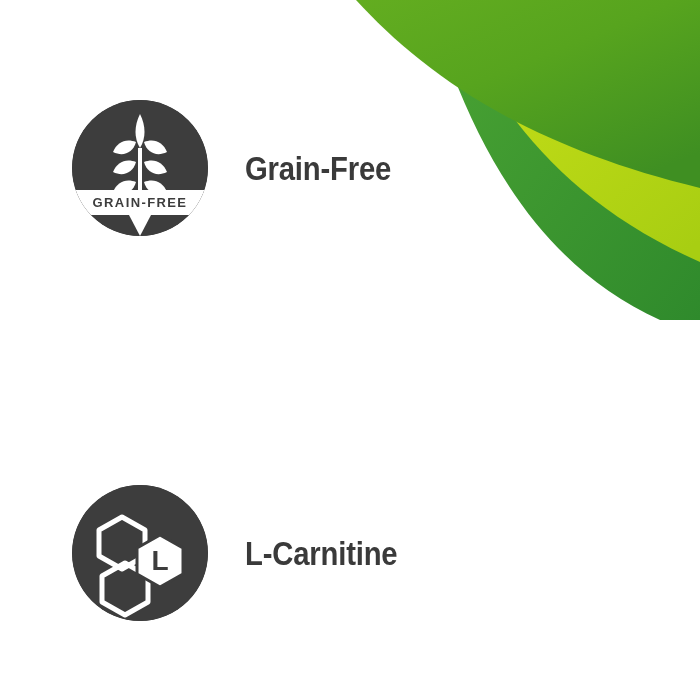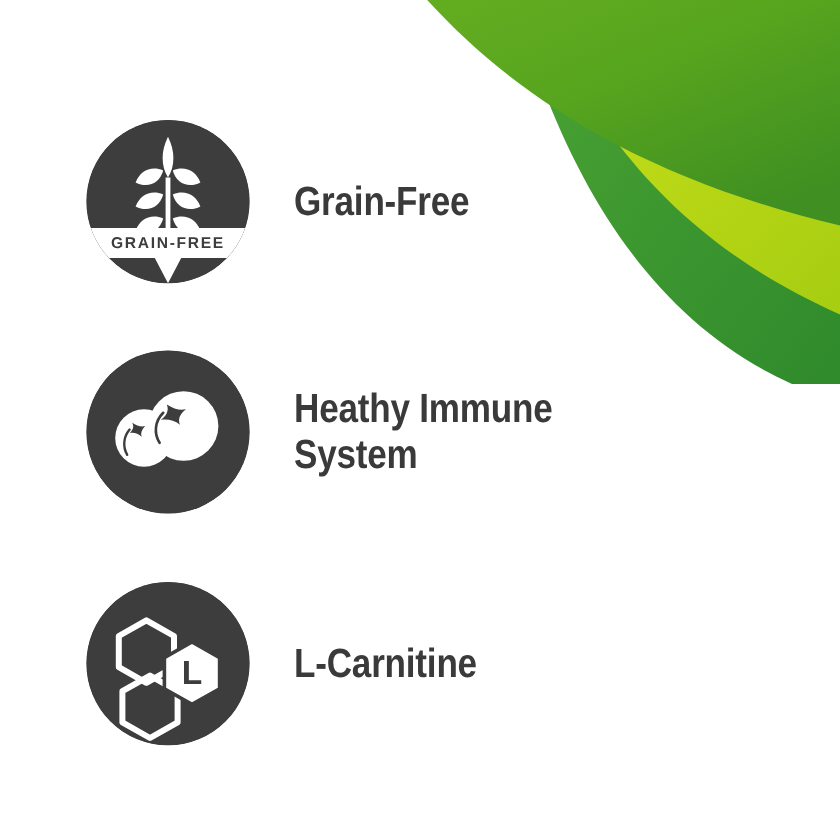--- a/index.html
+++ b/index.html
@@ -107,39 +107,20 @@
 
         <rect x="0" y="90" width="136" height="25" fill="#ffffff"></rect>
 
         <path d="M57 115 L79 115 L68 136 Z" fill="#ffffff"></path>
         <text x="68" y="107" text-anchor="middle" font-family="Liberation Sans, sans-serif" font-size="13" font-weight="700" letter-spacing="1.4" fill="#3d3d3d">GRAIN-FREE</text>
       </svg>
     </div>
     <div class="feature-label">Grain-Free</div>
   </div>
 
-  <div class="feature-row" id="row-1">
-    <div class="icon-badge">
-      <svg class="badge-svg" viewBox="0 0 136 136">
-        <circle cx="68" cy="68" r="68" fill="#3d3d3d"></circle>
-
-        <circle cx="48" cy="73" r="24" fill="#ffffff"></circle>
-        <path d="M38 60 c4 3, 8 4, 11 3 c-3 3, -4 6, -3 9
-                 c-3 -3, -7 -4, -10 -3 c3 -3, 4 -6, 2 -9 Z" fill="#3d3d3d"></path>
-        <path d="M36 66 c-5 6, -6 14, -2 21" stroke="#3d3d3d" stroke-width="2" fill="none" stroke-linecap="round"></path>
-
-        <circle cx="81" cy="63" r="29" fill="#ffffff"></circle>
-        <path d="M67 45 c6 4, 11 5, 16 4 c-5 4, -7 8, -5 13
-                 c-5 -4, -11 -5, -16 -4 c5 -4, 7 -8, 5 -13 Z" fill="#3d3d3d"></path>
-        <path d="M64 52 c-7 7, -8 17, -3 25" stroke="#3d3d3d" stroke-width="2.2" fill="none" stroke-linecap="round"></path>
-      </svg>
-    </div>
-    <div class="feature-label">Heathy Immune
-System</div>
-  </div>
 
   <div class="feature-row" id="row-2">
     <div class="icon-badge">
       <svg class="badge-svg" viewBox="0 0 136 136">
         <circle cx="68" cy="68" r="68" fill="#3d3d3d"></circle>
 
         <polygon points="50,32 73,45 73,71 50,84 27,71 27,45" fill="none" stroke="#ffffff" stroke-width="5" stroke-linejoin="round"></polygon>
 
         <polygon points="53,78 76,91 76,117 53,130 30,117 30,91" fill="none" stroke="#ffffff" stroke-width="5" stroke-linejoin="round"></polygon>
 

